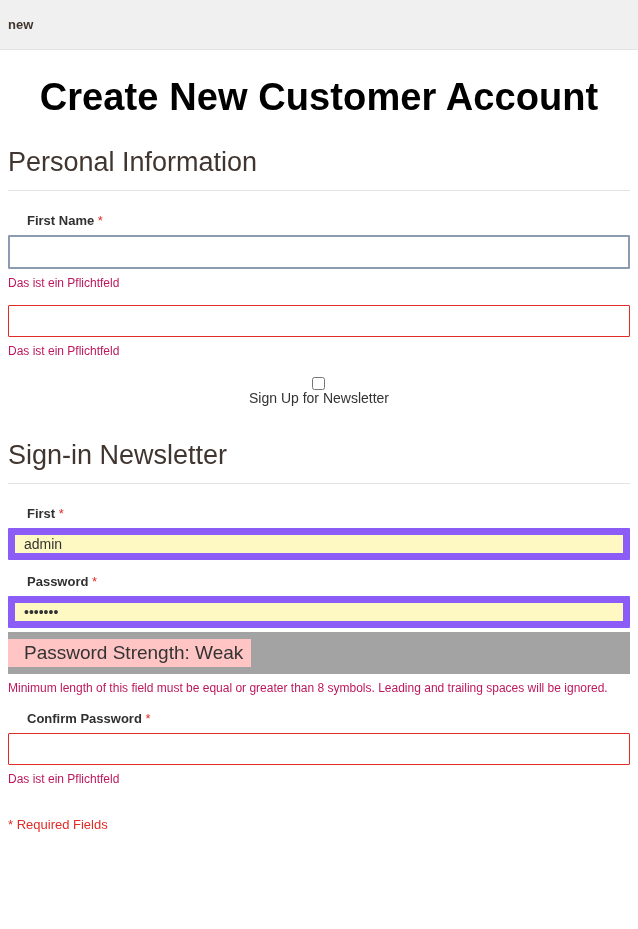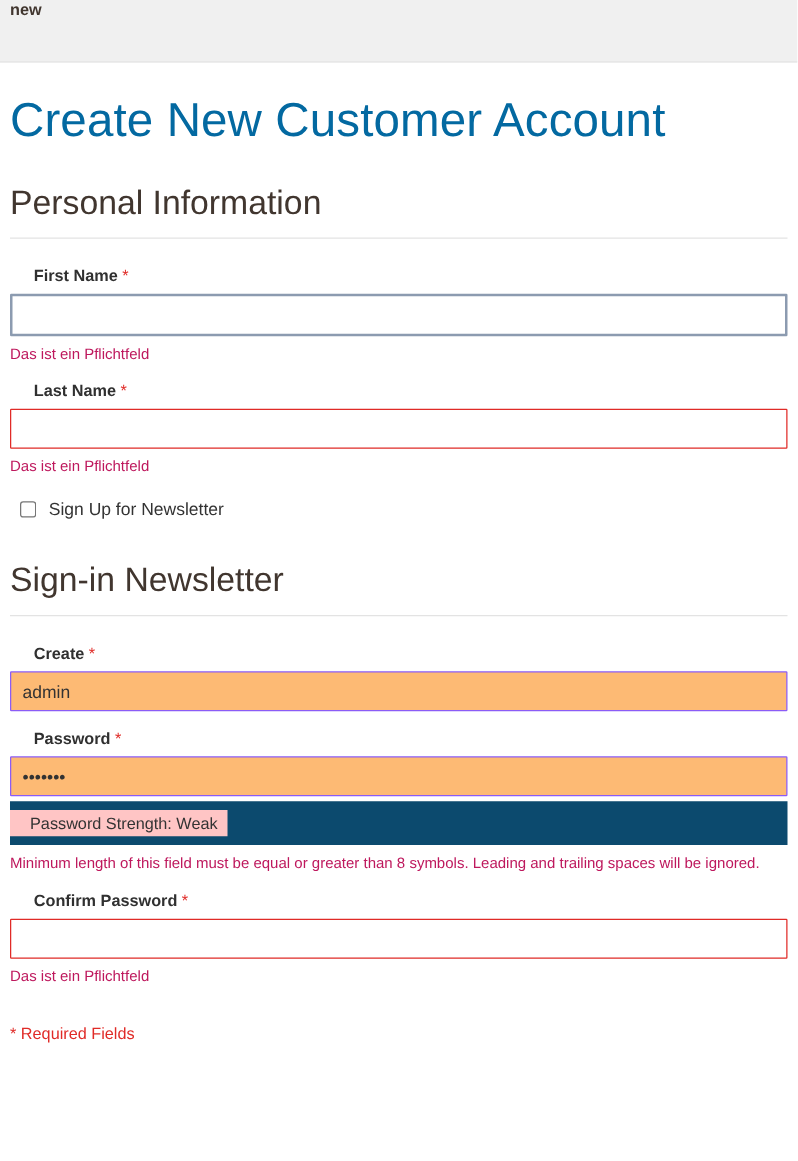--- a/index.html
+++ b/index.html
@@ -12,39 +12,40 @@
     height: 929px;
     font-family: "Liberation Sans", sans-serif;
     color: #333333;
     overflow: hidden;
   }
   .topbar {
     height: 50px;
     background: #f0f0f0;
     border-bottom: 1px solid #e3e3e3;
     display: flex;
-    align-items: flex-start;
+    align-items: center;
     padding: 0 8px;
     box-sizing: border-box;
   }
   .topbar-title {
     font-size: 13px;
     font-weight: bold;
     color: #41362f;
   }
   .page {
     padding: 0 8px;
     box-sizing: border-box;
   }
   h1.page-title {
     font-size: 38px;
-    font-weight: normal;
-    color: #0369a1;
+    font-weight: bold;
+    color: #000000;
     margin: 26px 0 28px 0;
     letter-spacing: 0.1px;
+    text-align: center;
   }
   .section-title {
     font-size: 27px;
     font-weight: normal;
     color: #41362f;
     margin: 0 0 12px 0;
   }
   .section-rule {
     border: 0;
     border-top: 1px solid #e3e3e3;
@@ -78,48 +79,49 @@
     border-radius: 1px;
     background: #ffffff;
     outline: none;
   }
   input.ctrl.focused {
     border: 2px solid #8c9bb0;
     height: 34px;
     padding: 0 8px;
   }
   input.ctrl.warn {
-    background: #fdba74;
-    border: 1px solid #8b5cf6;
+    background: #fef9c3;
+    border: 7px solid #8b5cf6;
   }
   .error-msg {
     font-size: 12px;
     color: #be185d;
     margin-top: 6px;
     line-height: 1.35;
   }
   .checkbox-row {
     display: flex;
     align-items: center;
     margin: 18px 0 34px 0;
+    flex-direction: column;
   }
   .checkbox-row input[type="checkbox"] {
     width: 13px;
     height: 13px;
     margin: 0 10px 0 8px;
   }
   .checkbox-label {
     font-size: 14px;
     color: #333333;
   }
   .strength-bar {
-    background: #0c4a6e;
+    background: #a3a3a3;
     padding: 7px 10px 7px 0;
     margin-top: 4px;
-    font-size: 13px;
+    font-size: 19px;
     color: #333333;
   }
   .strength-bar .fill {
     background: #ffc5c5;
     display: inline-block;
     padding: 3px 8px 3px 16px;
     margin-left: -0px;
   }
   .strength-label { color: #333; }
   .required-note {
@@ -145,39 +147,35 @@
   <div class="field">
     <label class="label">
       <span>First Name</span>
       <span class="req">*</span>
     </label>
     <input class="ctrl focused" type="text" value="" style="">
     <div class="error-msg">Das ist ein Pflichtfeld</div>
   </div>
 
   <div class="field">
-    <label class="label">
-      <span>Last Name</span>
-      <span class="req">*</span>
-    </label>
     <input class="ctrl" type="text" value="" style="">
     <div class="error-msg">Das ist ein Pflichtfeld</div>
   </div>
 
   <div class="checkbox-row">
     <input type="checkbox" style="">
     <span class="checkbox-label">Sign Up for Newsletter</span>
   </div>
 
   <h2 class="section-title">Sign-in Newsletter</h2>
   <hr class="section-rule">
 
   <div class="field">
     <label class="label">
-      <span>Create</span>
+      <span>First</span>
       <span class="req">*</span>
     </label>
     <input class="ctrl warn" type="text" value="admin" style="">
   </div>
 
   <div class="field">
     <label class="label">
       <span>Password</span>
       <span class="req">*</span>
     </label>

